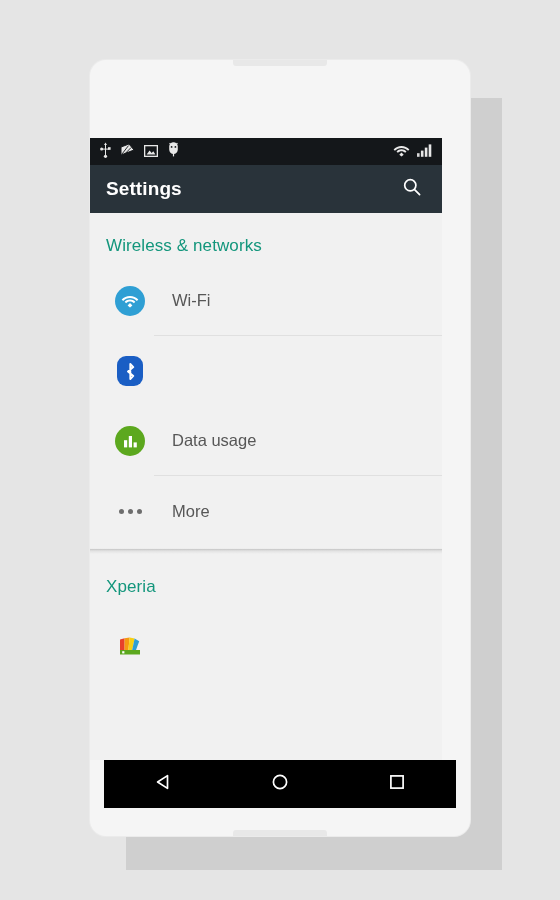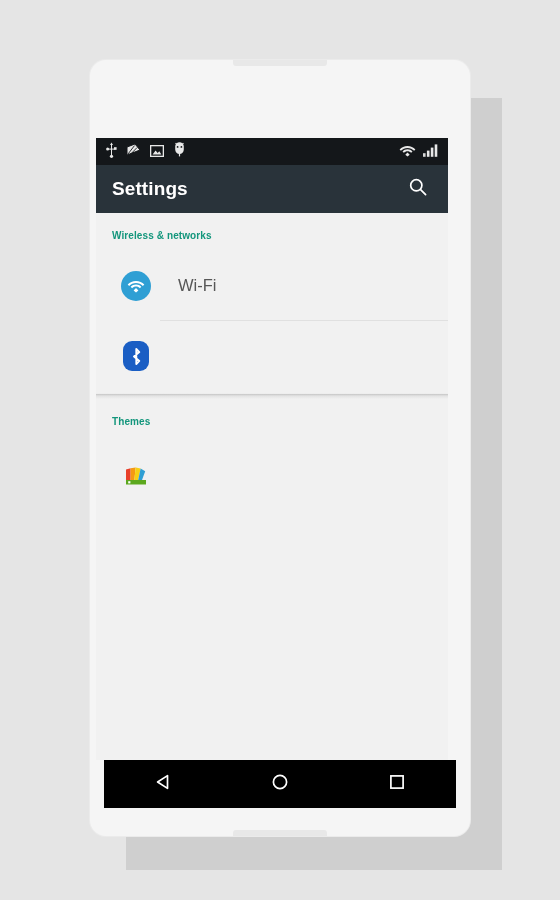--- a/index.html
+++ b/index.html
@@ -35,21 +35,21 @@
     width:94px;height:6px;
     background:#e8e8e8;
     border-radius:0 0 3px 3px;
   }
   .speaker.top{top:0;}
   .speaker.bottom{bottom:0;border-radius:3px 3px 0 0;}
 
   
   #screen{
     position:absolute;
-    left:6px; top:78px;
+    left:0; top:78px;
     width:352px; height:622px;
     background:#f1f1f1;
     overflow:hidden;
   }
 
   
   #statusbar{
     height:27px;
     background:#14171a;
     display:flex;align-items:center;
@@ -83,23 +83,23 @@
 
   
   #list{
     height:547px;
     background:#f1f1f1;
     overflow:hidden;
     position:relative;
   }
   .section-header{
     color:#13967c;
-    font-size:10px;
-    font-weight:bold;
-    padding:17px 0 10px 16px;
+    font-size:17px;
+    font-weight:normal;
+    padding:23px 0 10px 16px;
     letter-spacing:.1px;
   }
   .row{
     display:flex;
     align-items:center;
     height:70px;
     padding-left:16px;
     box-sizing:border-box;
     cursor:pointer;
     justify-content:space-between;
@@ -265,26 +265,52 @@
       <div class="row">
         <div class="ico">
           <div class="bt">
             <svg width="13" height="19" viewBox="0 0 13 19">
               <path d="M4.0 9.5 L9.3 5.1 L6.3 2.0 V17.0 L9.3 13.9 L4.0 9.5" fill="none" stroke="#ffffff" stroke-width="1.9" stroke-linejoin="round" stroke-linecap="round"></path>
             </svg>
           </div>
         </div>
       </div>
 
-
-
+      <div class="row">
+        <div class="ico">
+          <div class="circ" style="background:#5ca81e">
+            <svg width="17" height="15" viewBox="0 0 17 15">
+              <rect x="2" y="6.2" width="3.2" height="7.2" fill="#ffffff"></rect>
+              <rect x="6.8" y="2.0" width="3.2" height="11.4" fill="#ffffff"></rect>
+              <rect x="11.6" y="8.4" width="3.2" height="5.0" fill="#ffffff"></rect>
+            </svg>
+          </div>
+        </div>
+        <div class="txtwrap">
+          <span class="label">Data usage</span>
+        </div>
+      </div>
+
+
+      <div class="row last">
+        <div class="ico">
+          <div class="dots">
+              <i></i>
+              <i></i>
+              <i></i>
+            </div>
+        </div>
+        <div class="txtwrap">
+          <span class="label">More</span>
+        </div>
+      </div>
 
       <div class="divider-band"></div>
 
-      <div class="section-header">Themes</div>
+      <div class="section-header">Xperia</div>
 
       <div class="row last">
         <div class="ico">
           <svg width="30" height="28" viewBox="0 0 30 28">
             <g transform="translate(3,2)">
               <path d="M2 20 V9.5 L6.6 8.2 V20 Z" fill="#e8402a"></path>
               <path d="M6.6 8.2 L11.6 7.6 L10.4 20 H6.6 Z" fill="#f59a12"></path>
               <path d="M11.6 7.6 L16.6 8.6 L14.2 20 H10.4 Z" fill="#f6d015"></path>
               <path d="M16.6 8.6 L21.2 11.2 L18.0 20 H14.2 Z" fill="#2f9fd4"></path>
               <path d="M2 20 H22 V24.5 H2 Z" fill="#5ca81e"></path>

